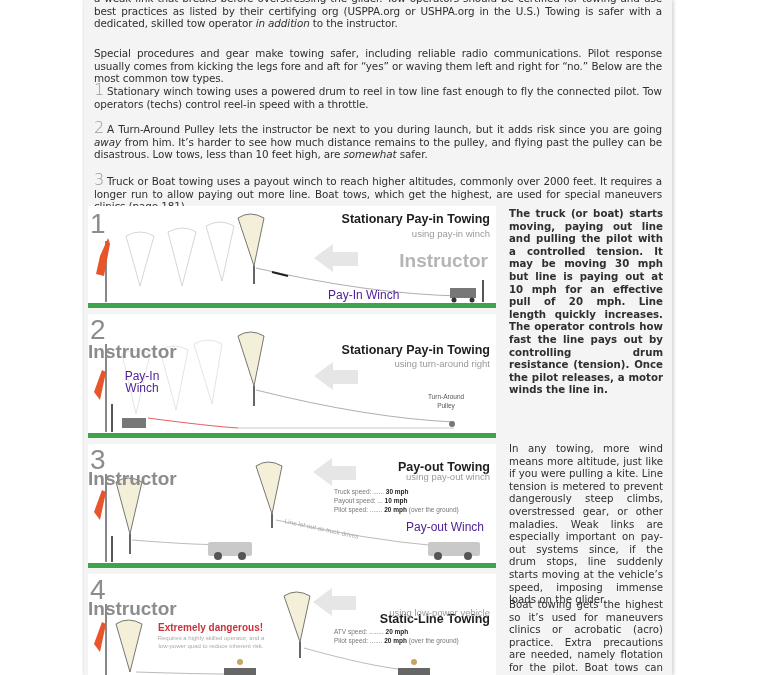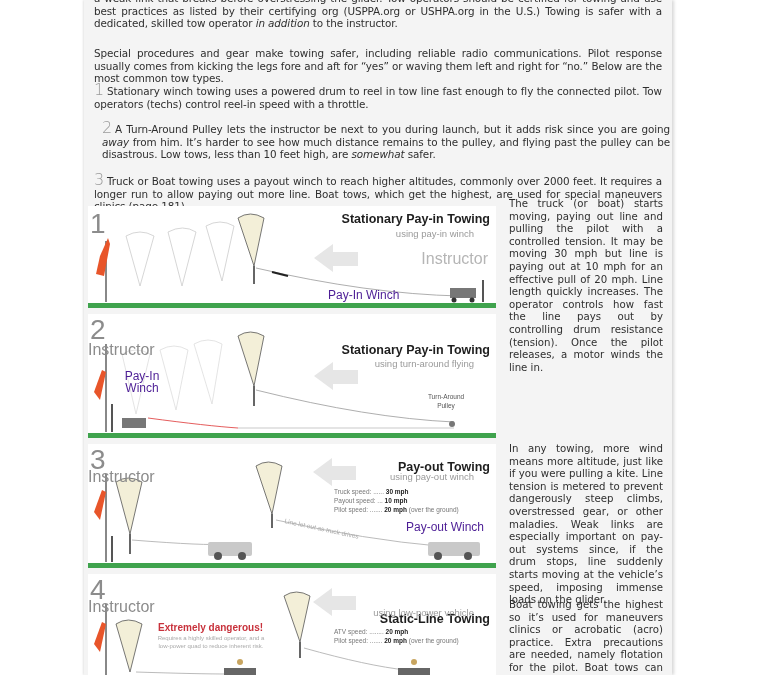--- a/index.html
+++ b/index.html
@@ -5,33 +5,33 @@
   html, body { margin:0; padding:0; background:#ffffff; }
   body { width:783px; height:675px; overflow:hidden; position:relative; font-family:"DejaVu Sans", sans-serif; }
   .page { position:absolute; left:84px; top:0; width:588px; height:675px; background:#f4f4f4; box-shadow: 2px 0 3px #d8d8d8, -1px 0 2px #e6e6e6; }
   .txt { position:absolute; color:#2f2f2f; font-size:10.4px; line-height:12.6px; letter-spacing:-0.1px; text-align:justify; }
   .txt i { font-style:italic; }
   .num { font-size:16px; color:#9a9a9a; margin-right:3px; font-family:"DejaVu Sans", sans-serif; font-weight:300; }
   .para { margin:0; }
   #intro { left:10px; top:-8px; width:568px; }
   #p-special { left:10px; top:47px; width:568px; }
   #p1 { left:10px; top:84px; width:568px; }
-  #p2 { left:10px; top:122px; width:568px;margin-left:8px; }
+  #p2 { left:10px; top:122px; width:568px; }
   #p3 { left:10px; top:174px; width:568px; }
   .side { position:absolute; left:425px; width:154px; color:#2f2f2f; font-size:10.2px; line-height:12.6px; text-align:justify; }
-  #s1 { top:198px; }
+  #s1 { top:208px;font-weight:bold; }
   #s2 { top:370px; }
   #s3 { top:443px; }
   #s4 { top:599px; }
   .panel { position:absolute; left:4px; width:408px; background:#ffffff; overflow:hidden; }
   .ground { position:absolute; left:0; right:0; height:5px; background:#3fa34d; }
   .pnum { position:absolute; left:2px; font-size:28px; color:#8c8c8c; font-family:"Liberation Sans", sans-serif; line-height:28px; }
-  .plabel-instr { position:absolute; font-size:16px; color:#8c8c8c; font-family:"Liberation Sans", sans-serif; }
+  .plabel-instr { position:absolute; font-size:19px; color:#8c8c8c; font-family:"Liberation Sans", sans-serif;font-weight:bold; }
   .ptitle { position:absolute; right:6px; font-size:12.5px; font-weight:bold; color:#1e1e1e; font-family:"Liberation Sans", sans-serif; text-align:right; }
-  .psub { position:absolute; right:22px; font-size:9.5px; color:#9a9a9a; font-family:"Liberation Sans", sans-serif; text-align:right; }
+  .psub { position:absolute; right:6px; font-size:9.5px; color:#9a9a9a; font-family:"Liberation Sans", sans-serif; text-align:right; }
   .small-lbl { position:absolute; font-size:12px; color:#4c1d95; font-family:"Liberation Sans", sans-serif; }
   .speeds { position:absolute; font-size:6.5px; line-height:9px; color:#777; font-family:"Liberation Sans", sans-serif; }
   .speeds b { color:#222; }
   .danger { position:absolute; font-size:10px; font-weight:bold; color:#c8323c; font-family:"Liberation Sans", sans-serif; }
   .danger-sub { position:absolute; font-size:6px; line-height:8px; color:#aaa; font-family:"Liberation Sans", sans-serif; }
   svg { position:absolute; left:0; top:0; }
 </style>
 </head>
 <body>
 
@@ -103,21 +103,21 @@
       <path d="M60 104 Q120 112 150 114" stroke="#d33" fill="none" stroke-width="0.8"></path>
       <line x1="150" y1="114" x2="366" y2="114" stroke="#bbb" stroke-width="0.8"></line>
       <polygon points="226,62 245,48 245,56 270,56 270,70 245,70 245,76" fill="#e6e6e6"></polygon>
       <rect x="34" y="104" width="24" height="10" fill="#777"></rect>
       <circle cx="364" cy="110" r="3" fill="#777"></circle>
       <line x1="24" y1="90" x2="24" y2="118" stroke="#555" stroke-width="2"></line>
     </svg>
     <span class="pnum" style="top:2px;">2</span>
     <span class="plabel-instr" style="left:0;top:27px;">Instructor</span>
     <span class="ptitle" style="top:29px;">Stationary Pay-in Towing</span>
-    <span class="psub" style="top:44px;">using turn-around flying</span>
+    <span class="psub" style="top:44px;">using turn-around right</span>
     <span class="small-lbl" style="left:34px;top:56px;width:40px;line-height:12px;text-align:center;">Pay-In Winch</span>
     <span class="speeds" style="left:338px;top:78px;width:40px;text-align:center;color:#555;">Turn-Around Pulley</span>
     <div class="ground" style="bottom:0;"></div>
   </div>
 
   <div class="panel" style="top:444px;height:124px;">
     <svg width="408" height="124">
       <line x1="18" y1="30" x2="18" y2="118" stroke="#888" stroke-width="2"></line>
       <polygon points="6,68 14,46 18,48 12,76" fill="#e8552a"></polygon>
       <path d="M28 38 Q40 30 54 38 L42 90 Z" fill="#f3efd8" stroke="#555" stroke-width="0.8"></path>

